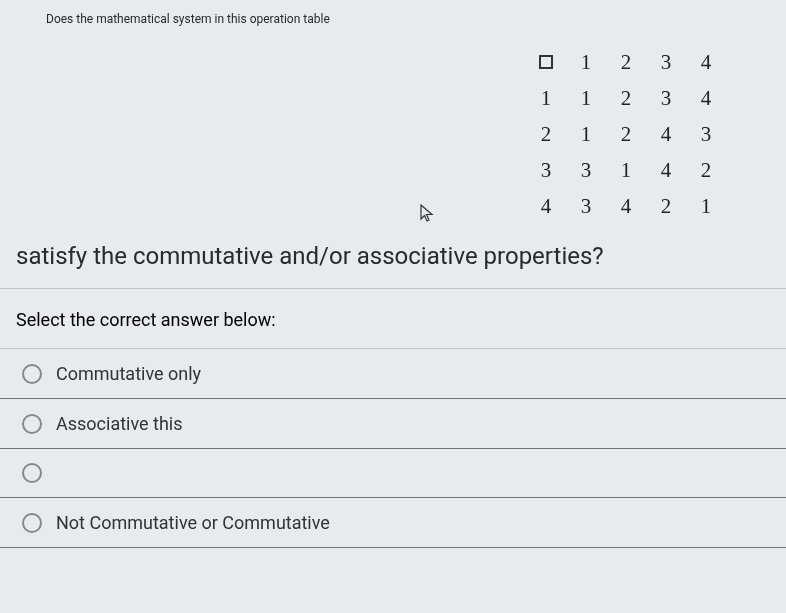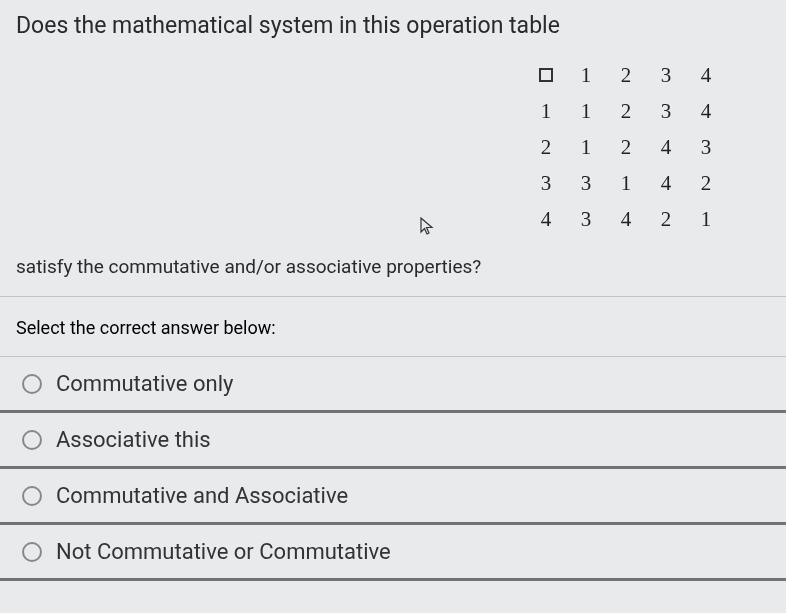--- a/index.html
+++ b/index.html
@@ -13,22 +13,23 @@
       width: 786px;
       height: 613px;
       color: #333;
     }
     .question-container {
       background: #e8eaeb;
       min-height: 100%;
     }
     .question-text-top {
       padding: 12px 16px 8px 16px;
-      font-size: 23px;
+      font-size: 12px;
       color: #2a2a2a;
+      margin-left: 30px;
     }
     .table-section {
       padding: 10px 0 10px 0;
       display: flex;
       justify-content: flex-end;
       padding-right: 60px;
     }
     .operation-table {
       border-collapse: collapse;
       font-size: 21px;
@@ -52,36 +53,36 @@
       padding-left: 420px;
       height: 0;
     }
     .cursor-icon {
       position: absolute;
       top: -30px;
       left: 420px;
     }
     .question-text-bottom {
       padding: 8px 16px 18px 16px;
-      font-size: 19px;
+      font-size: 24px;
       color: #2a2a2a;
       border-bottom: 1px solid #c0c2c3;
     }
     .select-prompt {
       padding: 20px 16px 18px 16px;
       font-size: 18px;
       color: #000000;
       border-bottom: 1px solid #c0c2c3;
     }
     .option-row {
       display: flex;
       align-items: center;
       padding: 14px 22px;
-      border-bottom: 3px solid #737373;
-      font-size: 22px;
+      border-bottom: 1px solid #737373;
+      font-size: 18px;
       color: #333;
       cursor: pointer;
     }
     .radio-circle {
       width: 20px;
       height: 20px;
       border: 2px solid #888;
       border-radius: 50%;
       margin-right: 14px;
       flex-shrink: 0;
@@ -151,21 +152,20 @@
     <span>Commutative only</span>
   </div>
 
   <div class="option-row">
     <span class="radio-circle"></span>
     <span>Associative this</span>
   </div>
 
   <div class="option-row">
     <span class="radio-circle"></span>
-    <span>Commutative and Associative</span>
   </div>
 
   <div class="option-row">
     <span class="radio-circle"></span>
     <span>Not Commutative or Commutative</span>
   </div>
 
 </div>
 
 </body></html>

